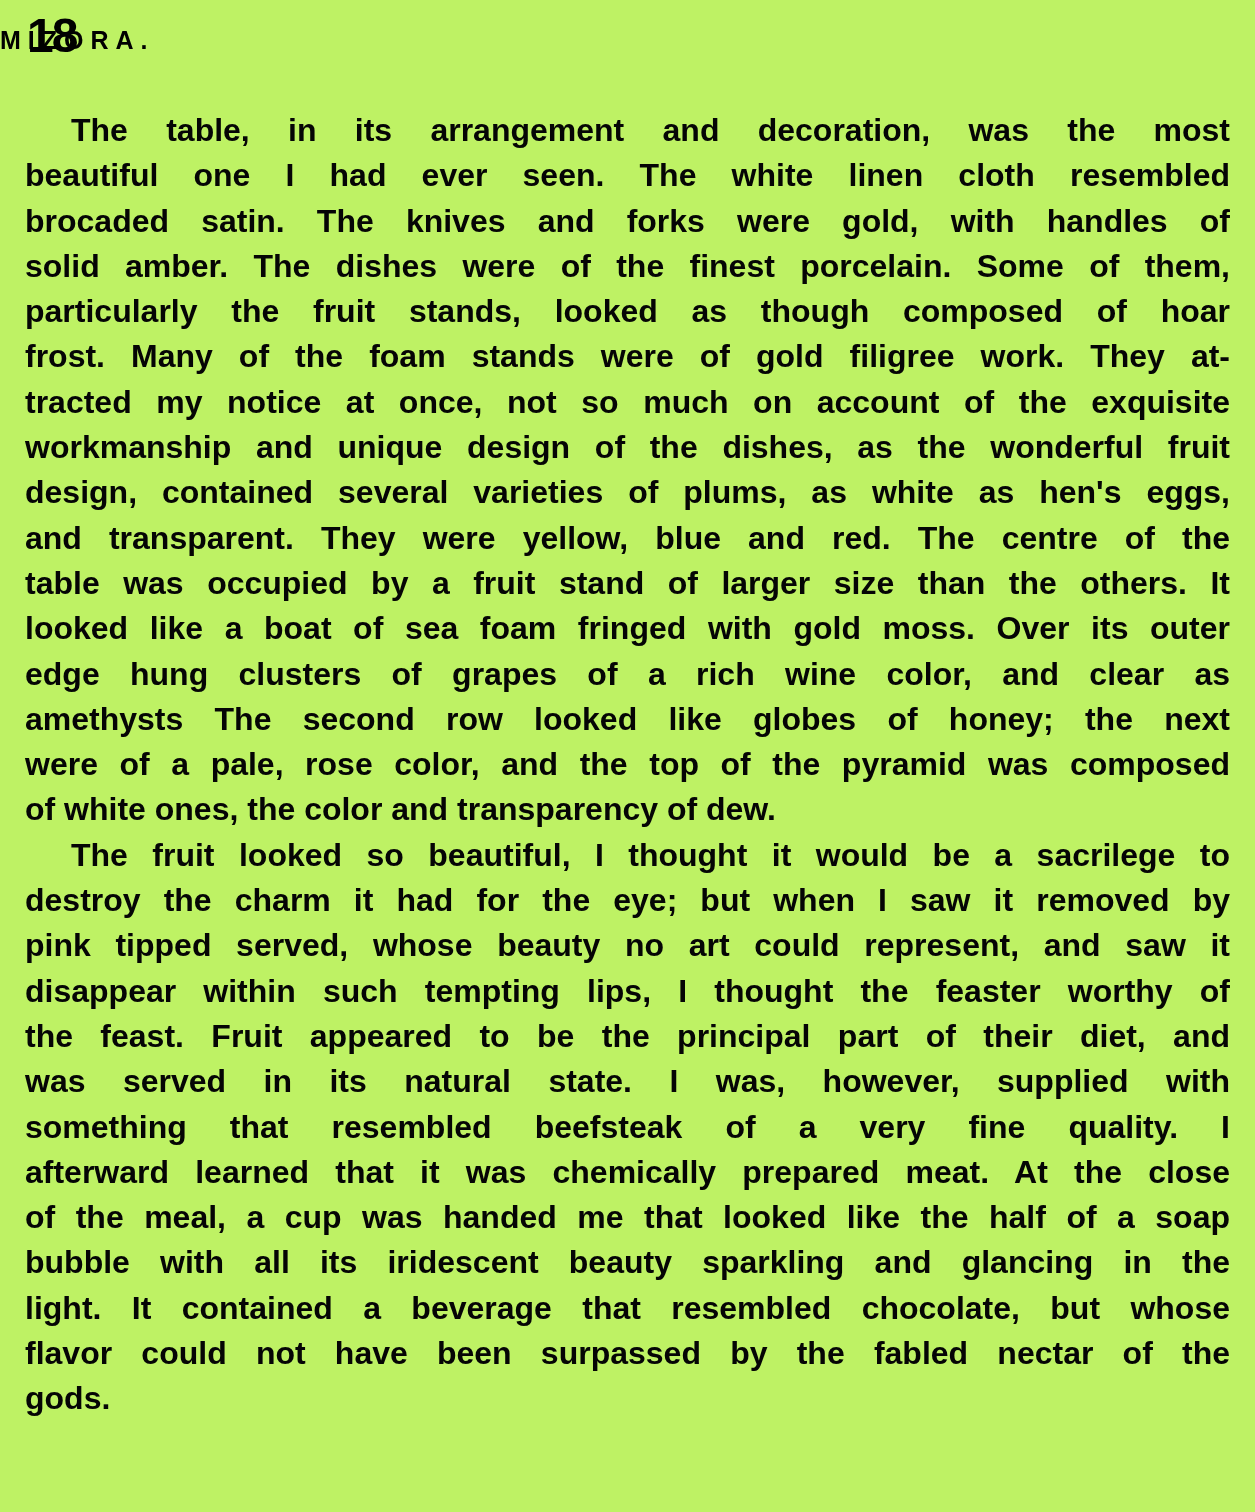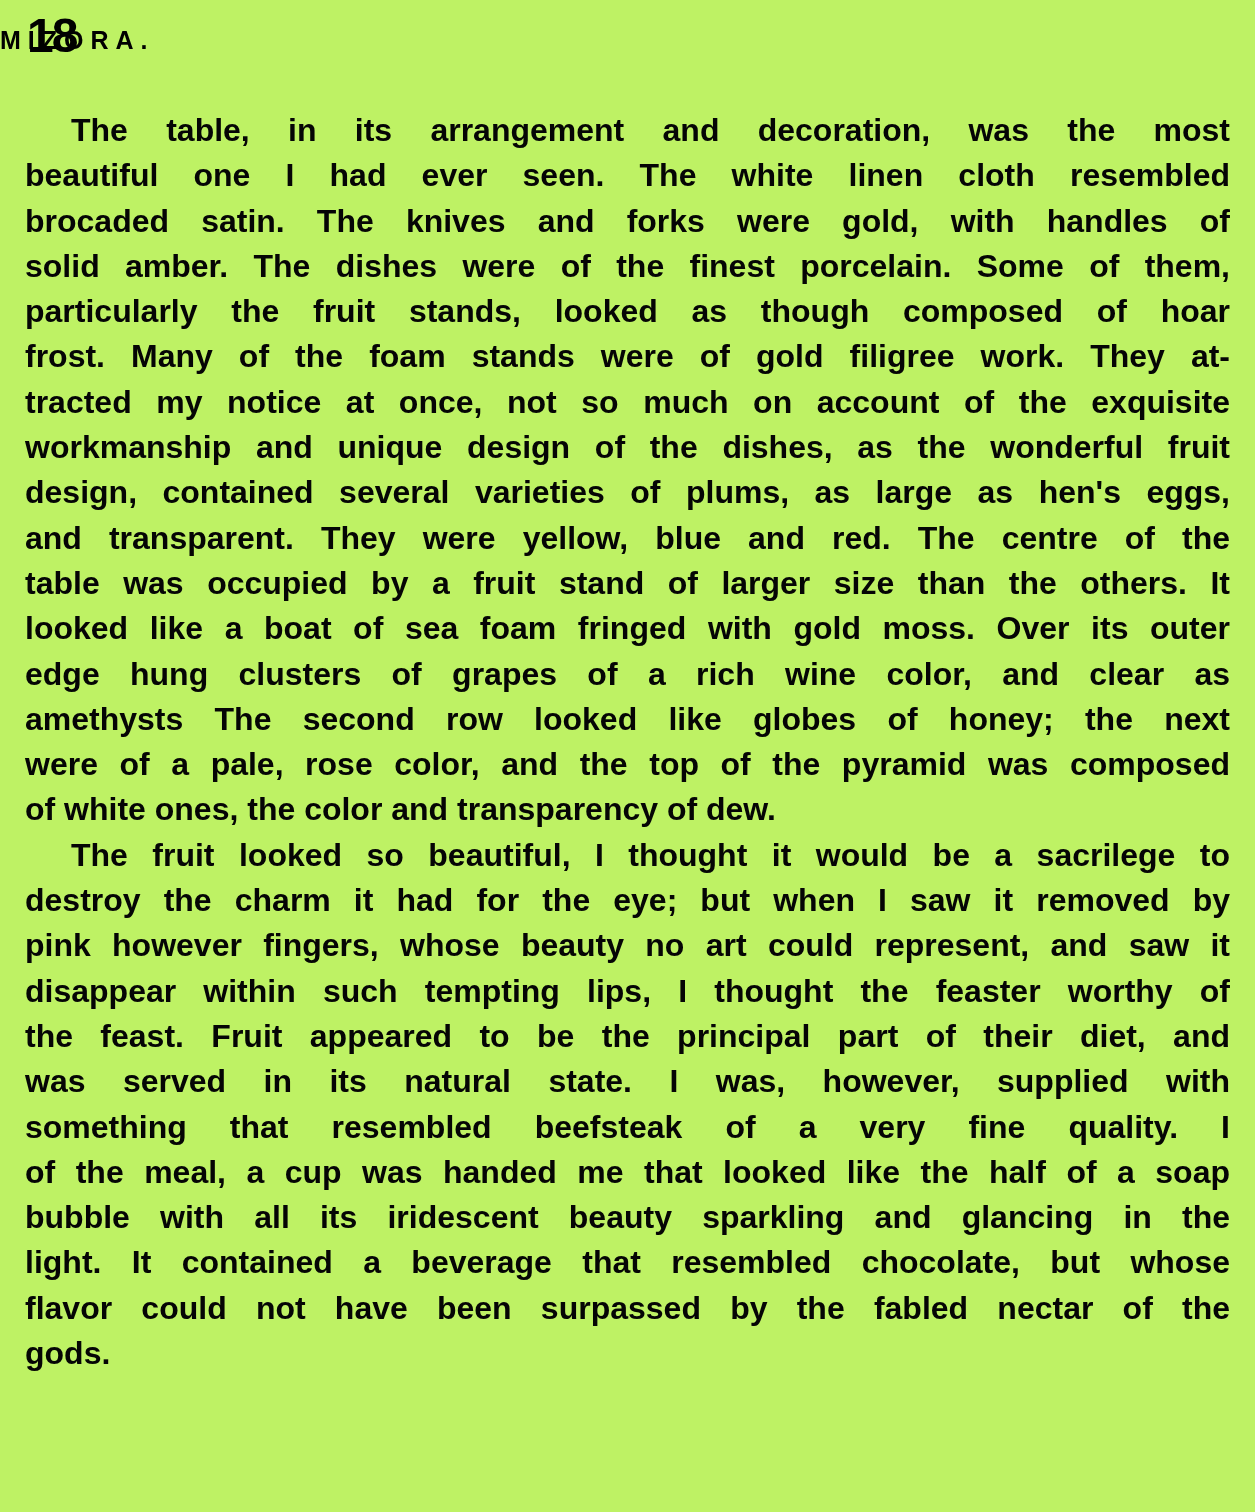--- a/index.html
+++ b/index.html
@@ -71,38 +71,39 @@
 
     <div class="paragraph">
       <div class="line first">The table, in its arrangement and decoration, was the most</div>
       <div class="line">beautiful one I had ever seen. The white linen cloth resembled</div>
       <div class="line">brocaded satin. The knives and forks were gold, with handles of</div>
       <div class="line">solid amber. The dishes were of the finest porcelain. Some of them,</div>
       <div class="line">particularly the fruit stands, looked as though composed of hoar</div>
       <div class="line">frost. Many of the foam stands were of gold filigree work. They at-</div>
       <div class="line">tracted my notice at once, not so much on account of the exquisite</div>
       <div class="line">workmanship and unique design of the dishes, as the wonderful fruit</div>
-      <div class="line">design, contained several varieties of plums, as large as hen's eggs,</div>
+      <div class="line">design, contained several varieties of plums, as white as hen's eggs,</div>
       <div class="line">and transparent. They were yellow, blue and red. The centre of the</div>
       <div class="line">table was occupied by a fruit stand of larger size than the others. It</div>
       <div class="line">looked like a boat of sea foam fringed with gold moss. Over its outer</div>
       <div class="line">edge hung clusters of grapes of a rich wine color, and clear as</div>
       <div class="line">amethysts  The second row looked like globes of honey; the next</div>
       <div class="line">were of a pale, rose color, and the top of the pyramid was composed</div>
       <div class="line last">of white ones, the color and transparency of dew.</div>
     </div>
 
     <div class="paragraph">
       <div class="line first">The fruit looked so beautiful, I thought it would be a sacrilege to</div>
       <div class="line">destroy the charm it had for the eye; but when I saw it removed by</div>
-      <div class="line">pink however fingers, whose beauty no art could represent, and saw it</div>
+      <div class="line">pink tipped served, whose beauty no art could represent, and saw it</div>
       <div class="line">disappear within such tempting lips, I thought the feaster worthy of</div>
       <div class="line">the feast. Fruit appeared to be the principal part of their diet, and</div>
       <div class="line">was served in its natural state. I was, however, supplied with</div>
       <div class="line">something that resembled beefsteak of a very fine quality. I</div>
+      <div class="line">afterward learned that it was chemically prepared meat. At the close</div>
       <div class="line">of the meal, a cup was handed me that looked like the half of a soap</div>
       <div class="line">bubble with all its iridescent beauty sparkling and glancing in the</div>
       <div class="line">light. It contained a beverage that resembled chocolate, but whose</div>
       <div class="line">flavor could not have been surpassed by the fabled nectar of the</div>
       <div class="line last">gods.</div>
     </div>
 
   </div>
 </div>
 

